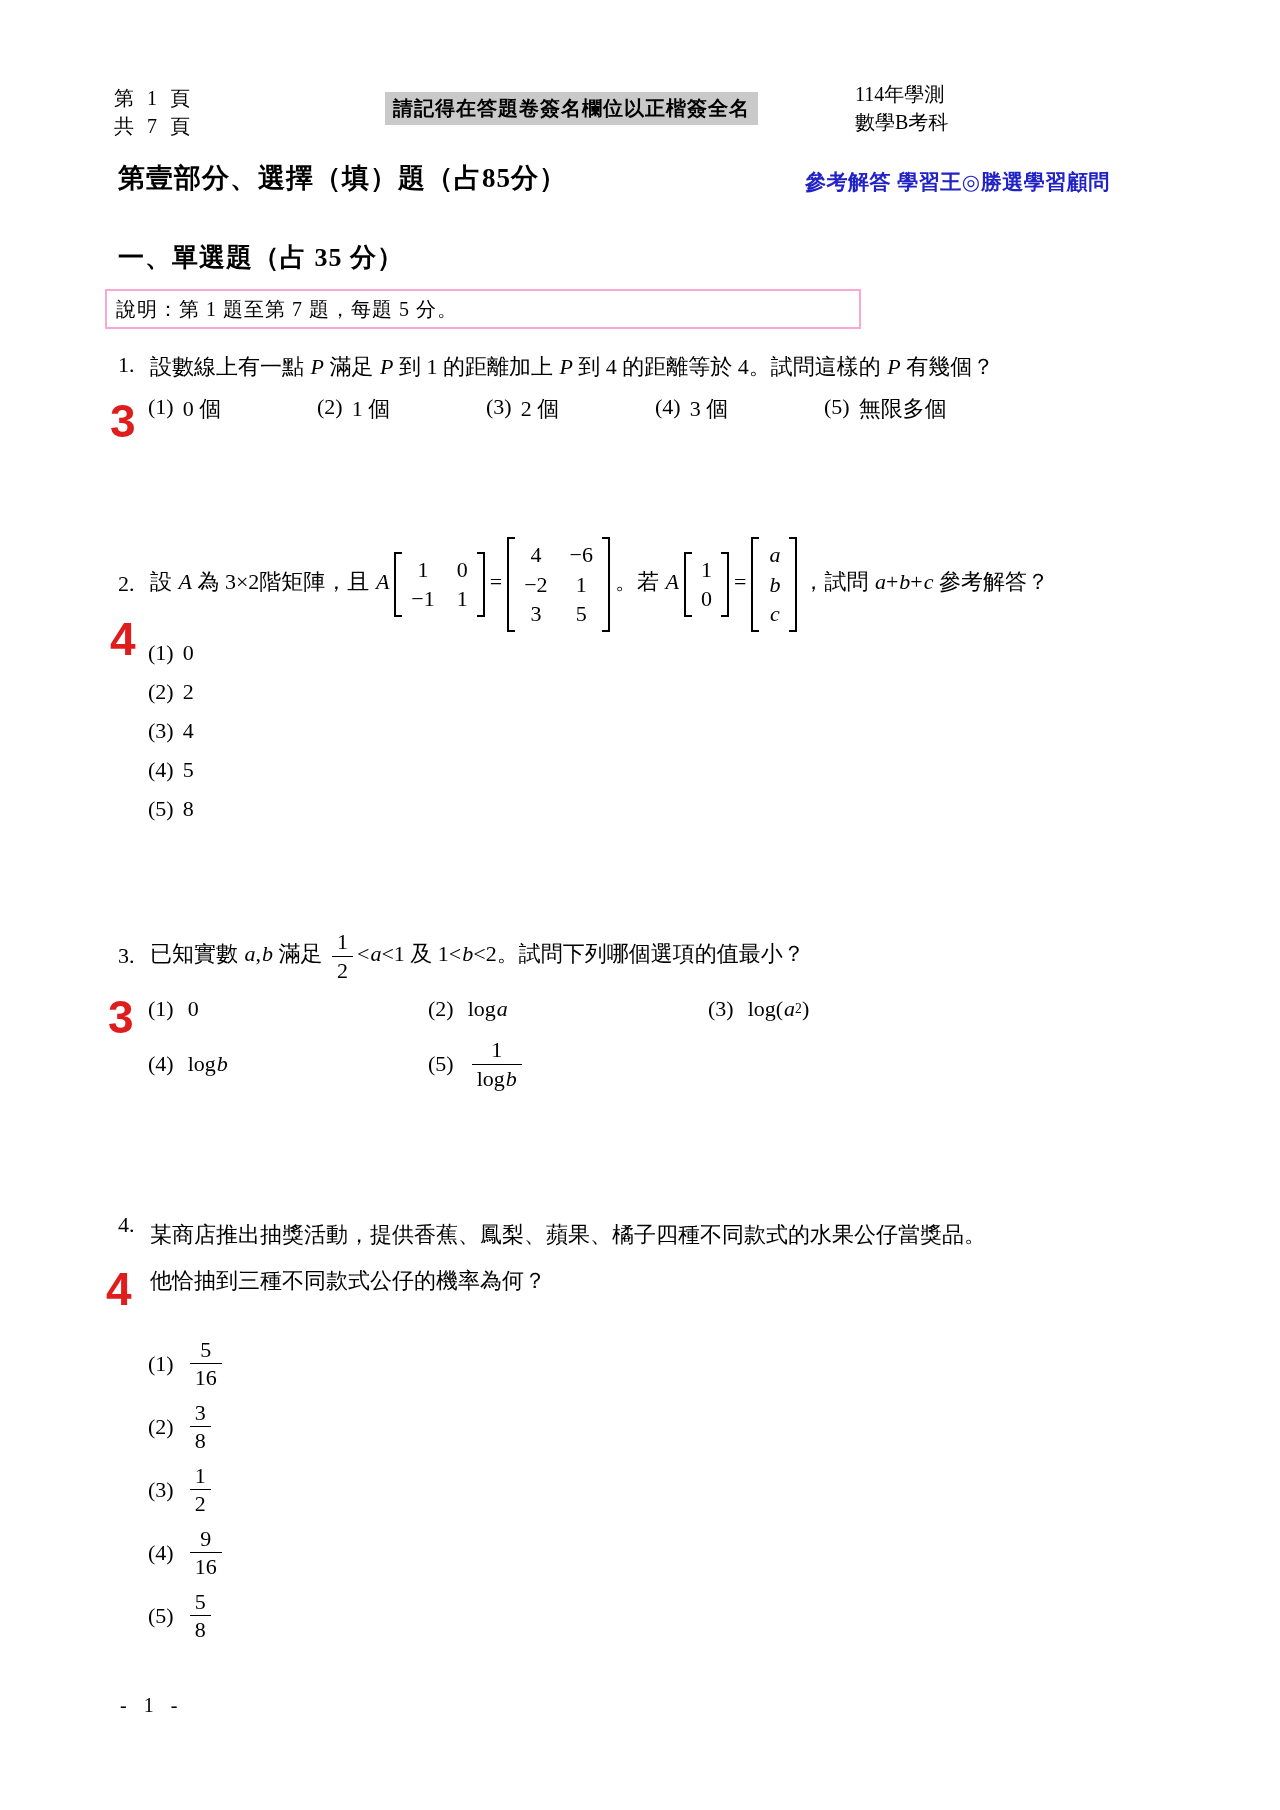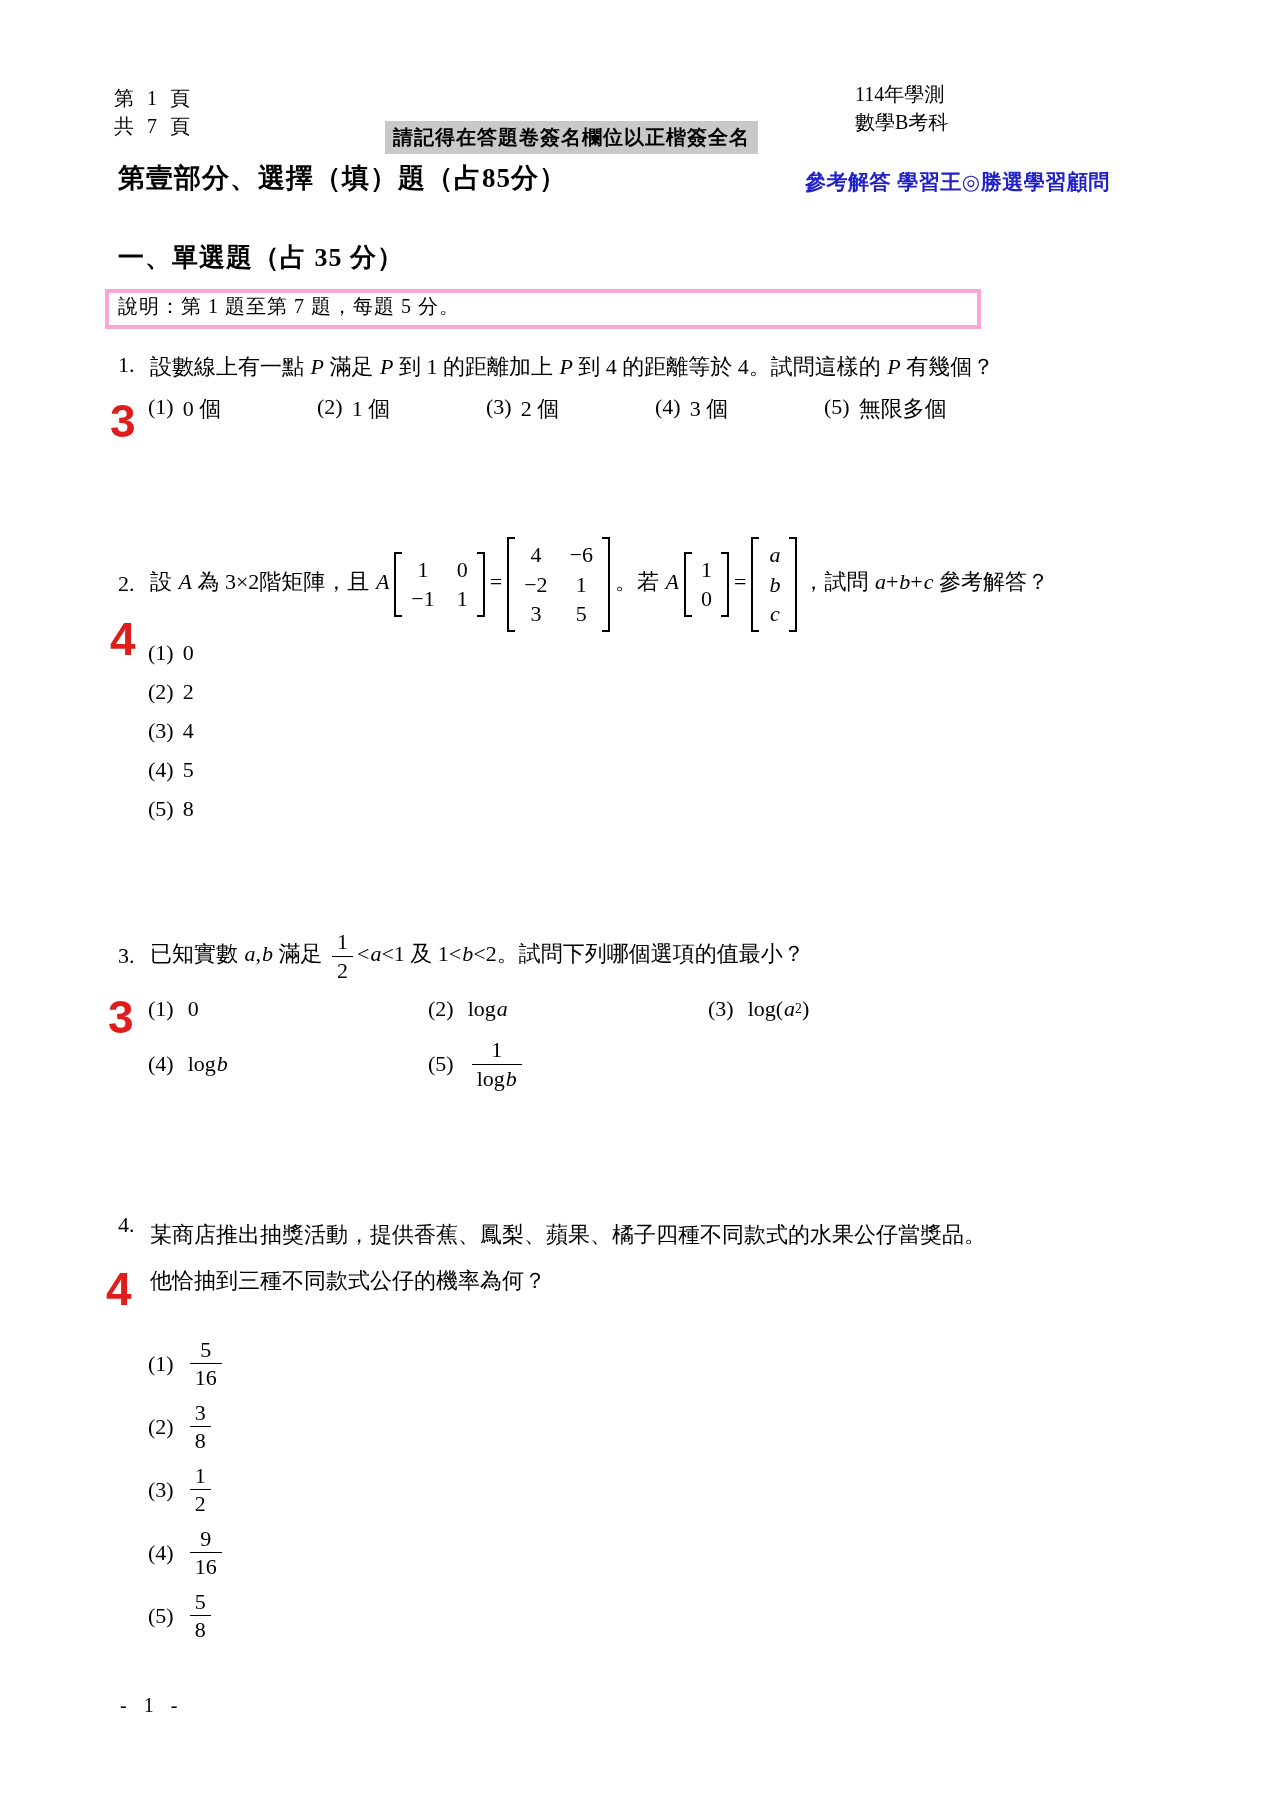--- a/index.html
+++ b/index.html
@@ -1,29 +1,29 @@
 <!DOCTYPE html>
 <html><head>
 <meta charset="utf-8">
 <style>
   html,body{margin:0;padding:0;background:#ffffff;}
   .page{position:relative;width:1280px;height:1810px;background:#ffffff;
         font-family:"Liberation Serif","DejaVu Serif",serif;color:#000;overflow:hidden;border-radius:20px;}
   .abs{position:absolute;}
   
   .hdr-left{left:114px;top:84px;font-size:20px;line-height:28px;letter-spacing:4px;}
-  .notice{left:385px;top:92px;font-size:20px;font-weight:bold;padding:3px 8px;letter-spacing:1px;margin-top:29px;}
+  .notice{left:385px;top:92px;font-size:20px;font-weight:bold;padding:3px 8px;letter-spacing:1px;}
   .hdr-right{left:855px;top:80px;width:130px;font-size:20px;line-height:28px;}
   .credit{left:805px;top:151px;font-size:21px;font-weight:bold;
           font-family:"Liberation Sans","DejaVu Sans",sans-serif;letter-spacing:0.5px;}
   
   .part-title{left:118px;top:160px;font-size:27px;font-weight:bold;letter-spacing:1px;}
   .sub-title{left:118px;top:240px;font-size:26px;font-weight:bold;letter-spacing:1px;}
-  .instr{left:105px;top:289px;width:876px;height:40px;border:4px solid #f9a8d4;box-sizing:border-box;
-         font-size:20px;display:flex;align-items:flex-start;padding-left:9px;letter-spacing:1px;}
+  .instr{left:105px;top:289px;width:756px;height:40px;border:2px solid #f9a8d4;box-sizing:border-box;
+         font-size:20px;display:flex;align-items:center;padding-left:9px;letter-spacing:1px;}
   
   .q{font-size:22px;}
   .qrow{display:flex;}
   .qnum{width:32px;flex:none;}
   .qtext{flex:1;}
   .q1{left:118px;top:352px;width:1090px;}
   .q1opts{left:148px;top:394px;display:flex;font-size:22px;}
   .q1opts .opt{width:169px;flex:none;display:flex;}
   .q1opts .opt:last-child{width:auto;}
   .q2{left:118px;top:537px;width:1110px;}

